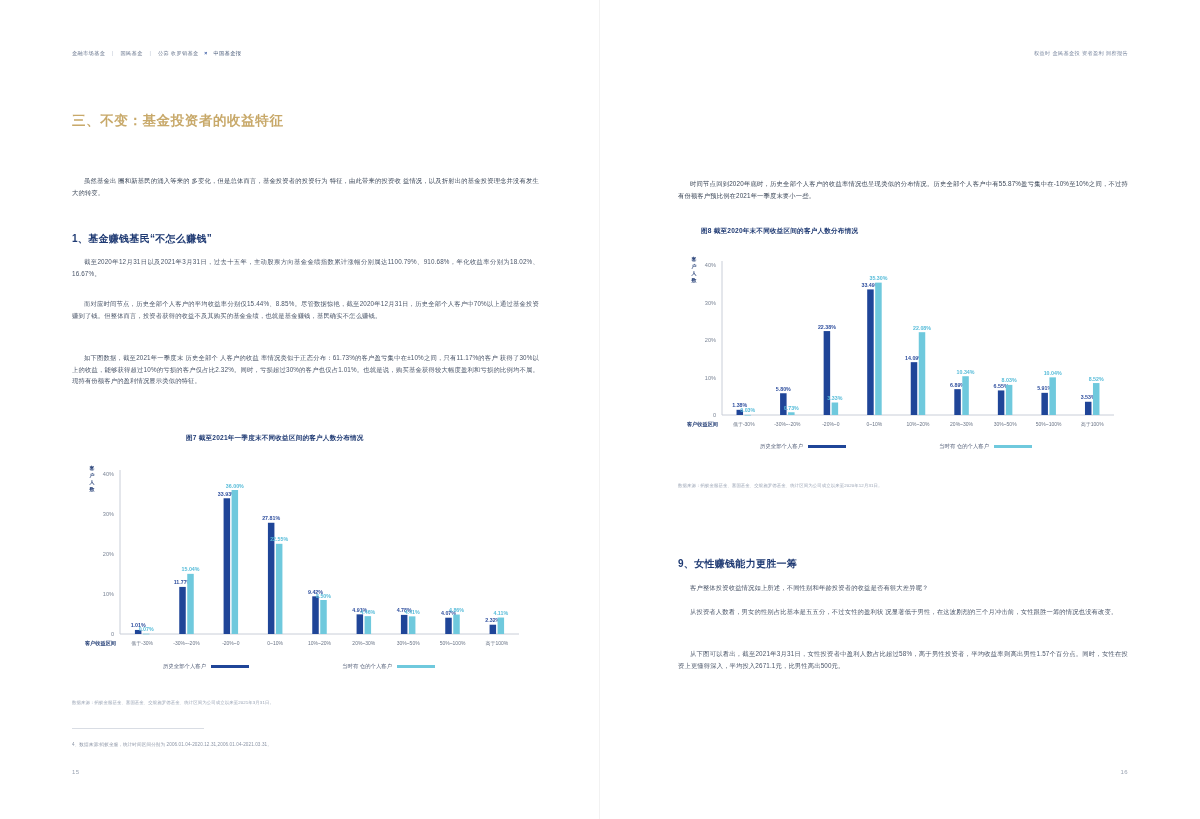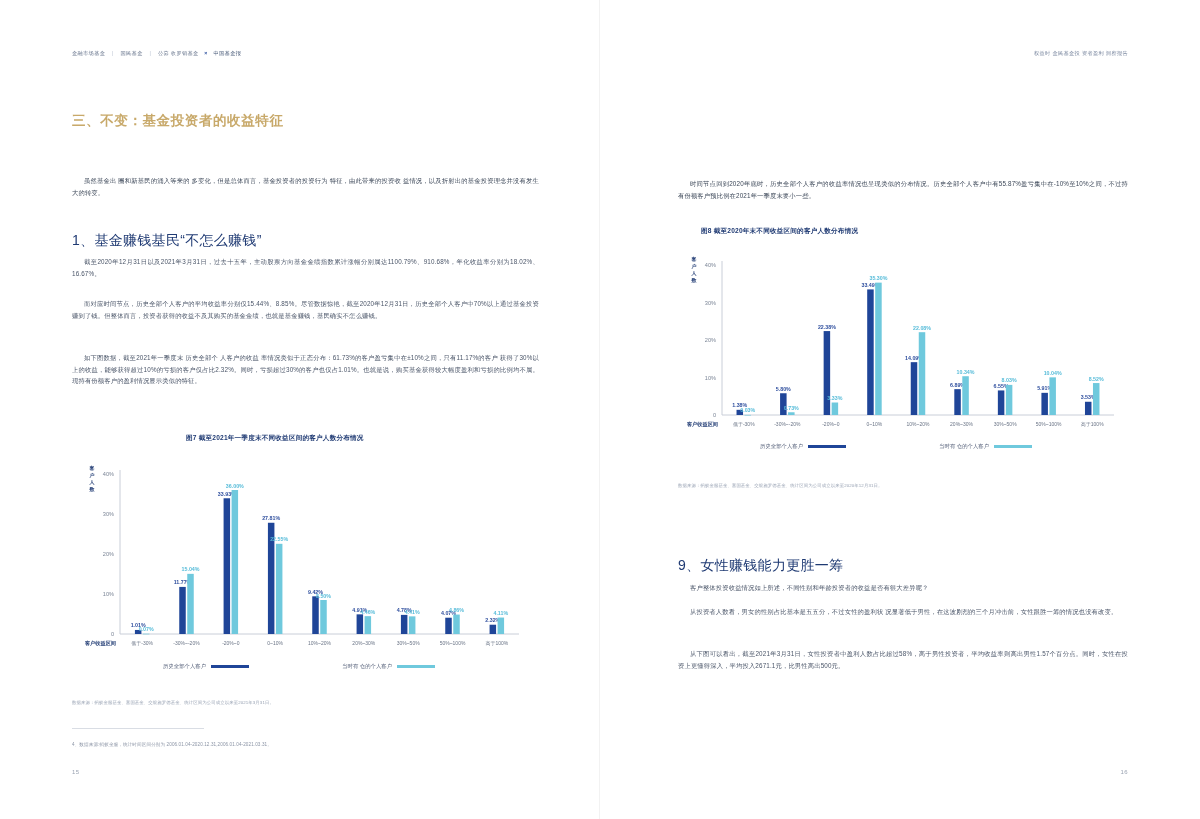--- a/index.html
+++ b/index.html
@@ -48,21 +48,21 @@
     position: absolute;
     font-size: 6.3px; line-height: 11.5px;
     color: #4a5568; text-align: justify;
     text-indent: 12px; letter-spacing: .15px;
   }
   .para.dark { color: #3d4859; }
 
   
   .sub-head {
     position: absolute;
-    font-size: 14px; font-weight: normal;
+    font-size: 10px; font-weight: bold;
     color: #1f3a73; letter-spacing: .3px;
     white-space: nowrap;
   }
 
   
   .fig-title {
     position: absolute;
     font-size: 6.6px; font-weight: bold;
     color: #1f3a73; white-space: nowrap;
     letter-spacing: .2px;

